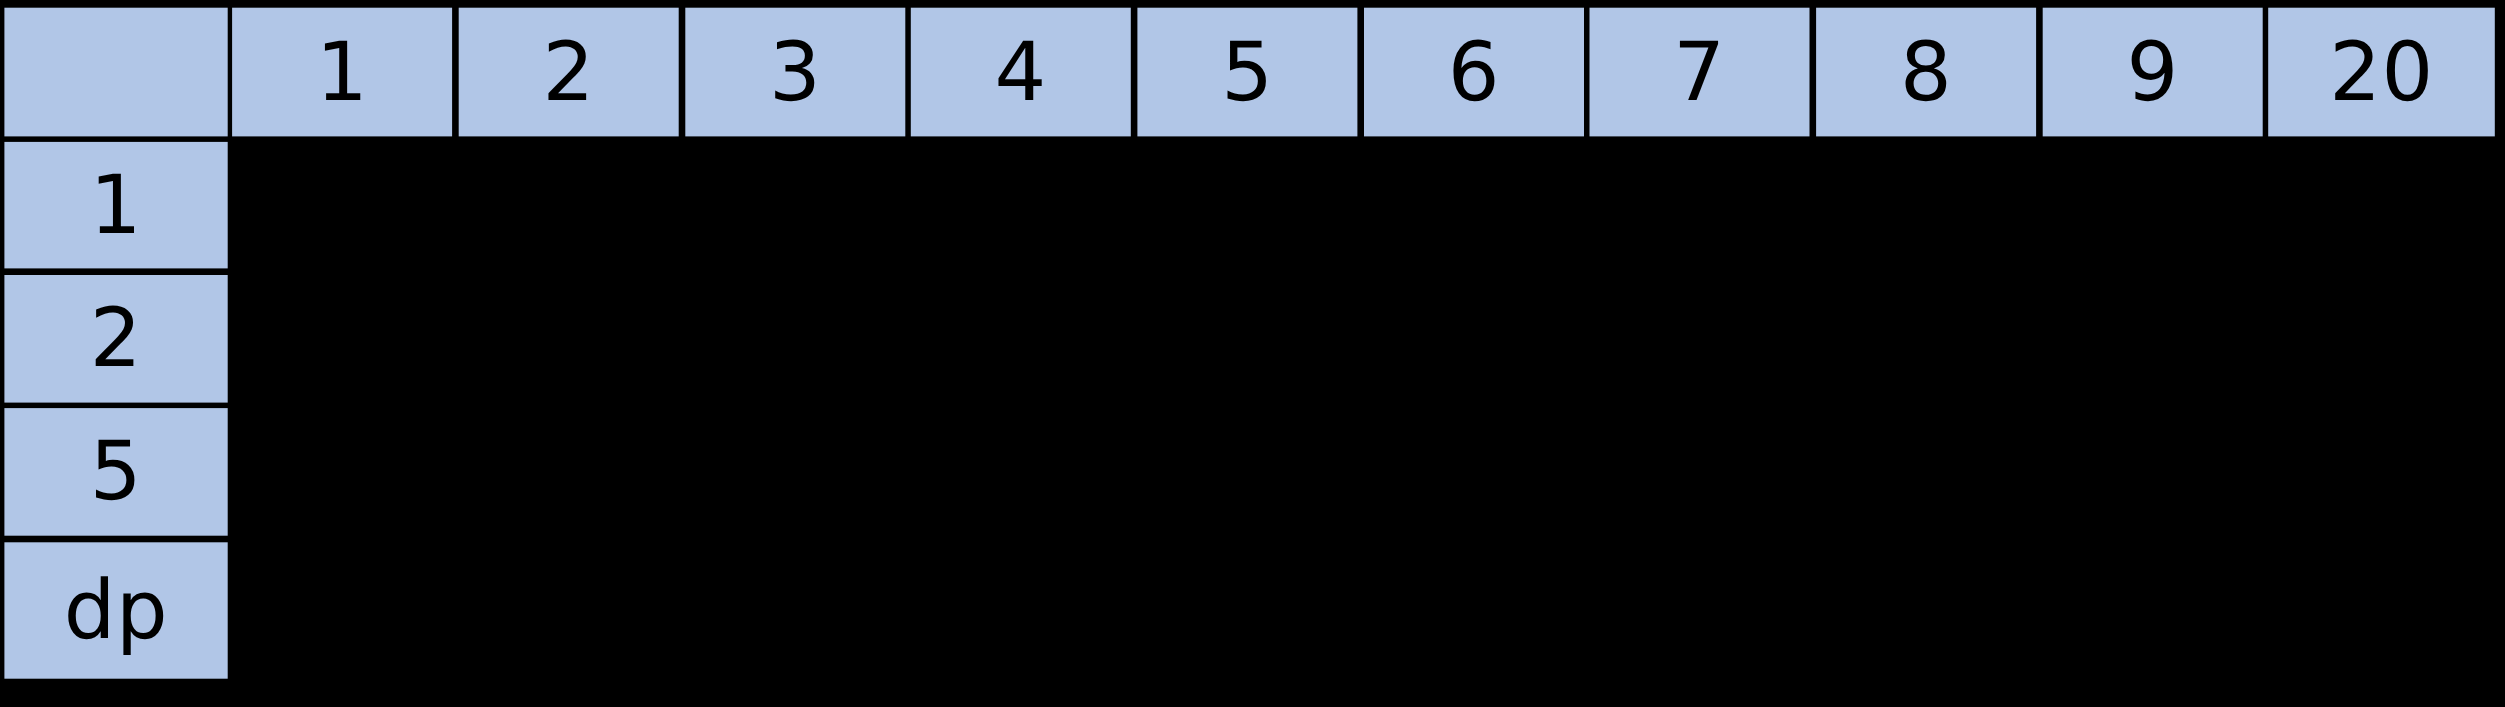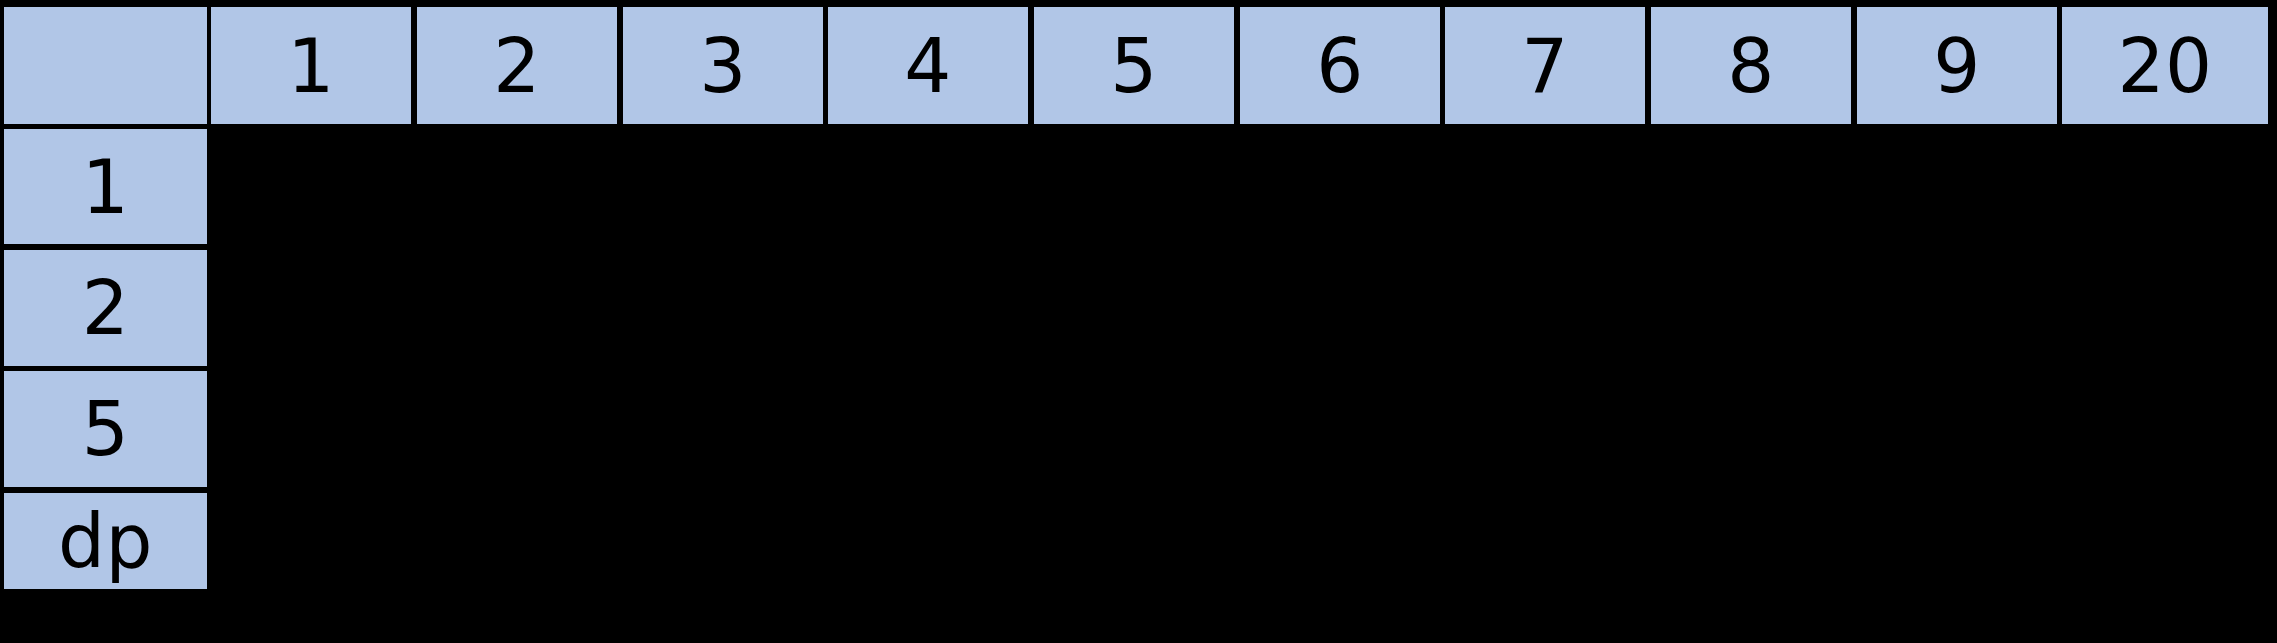--- a/index.html
+++ b/index.html
@@ -48,21 +48,21 @@
   
   .corner-cell  { left: 4px;  top: 7px;  width: 203px; height: 117px; }
 
   .hdr          { top: 7px;   height: 117px; }
 
   .rowlabel     { left: 4px;  width: 203px; }
 
   .rowlabel.r0  { top: 129px; height: 115px; }
   .rowlabel.r1  { top: 250px; height: 116px; }
   .rowlabel.r2  { top: 371px; height: 116px; }
-  .rowlabel.r3  { top: 493px; height: 96px; }
+  .rowlabel.r3  { top: 493px; height: 124px; }
 
   .bodyrow.r0   { top: 129px; height: 115px; }
   .bodyrow.r1   { top: 250px; height: 116px; }
   .bodyrow.r2   { top: 371px; height: 116px; }
   .bodyrow.r3   { top: 493px; height: 116px; }
 </style>
 </head>
 <body>
 
 <div id="table-root">

